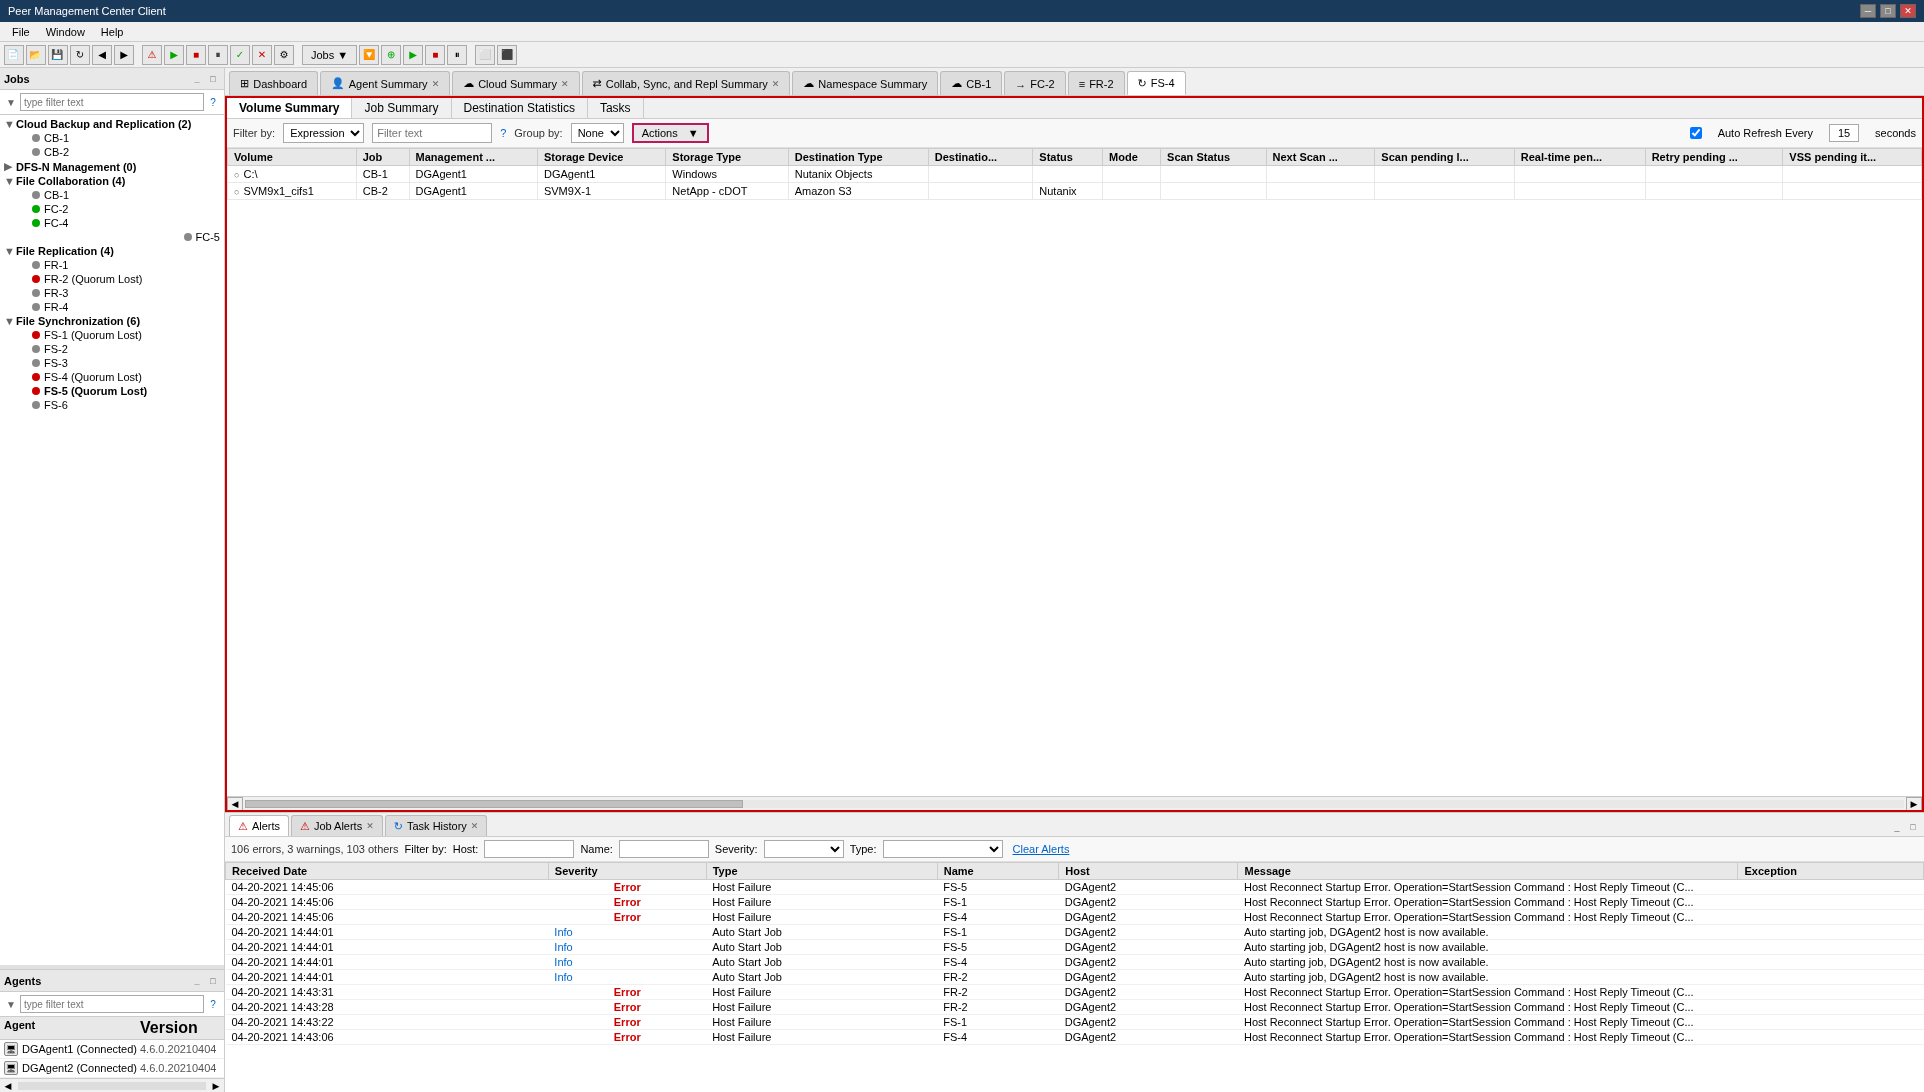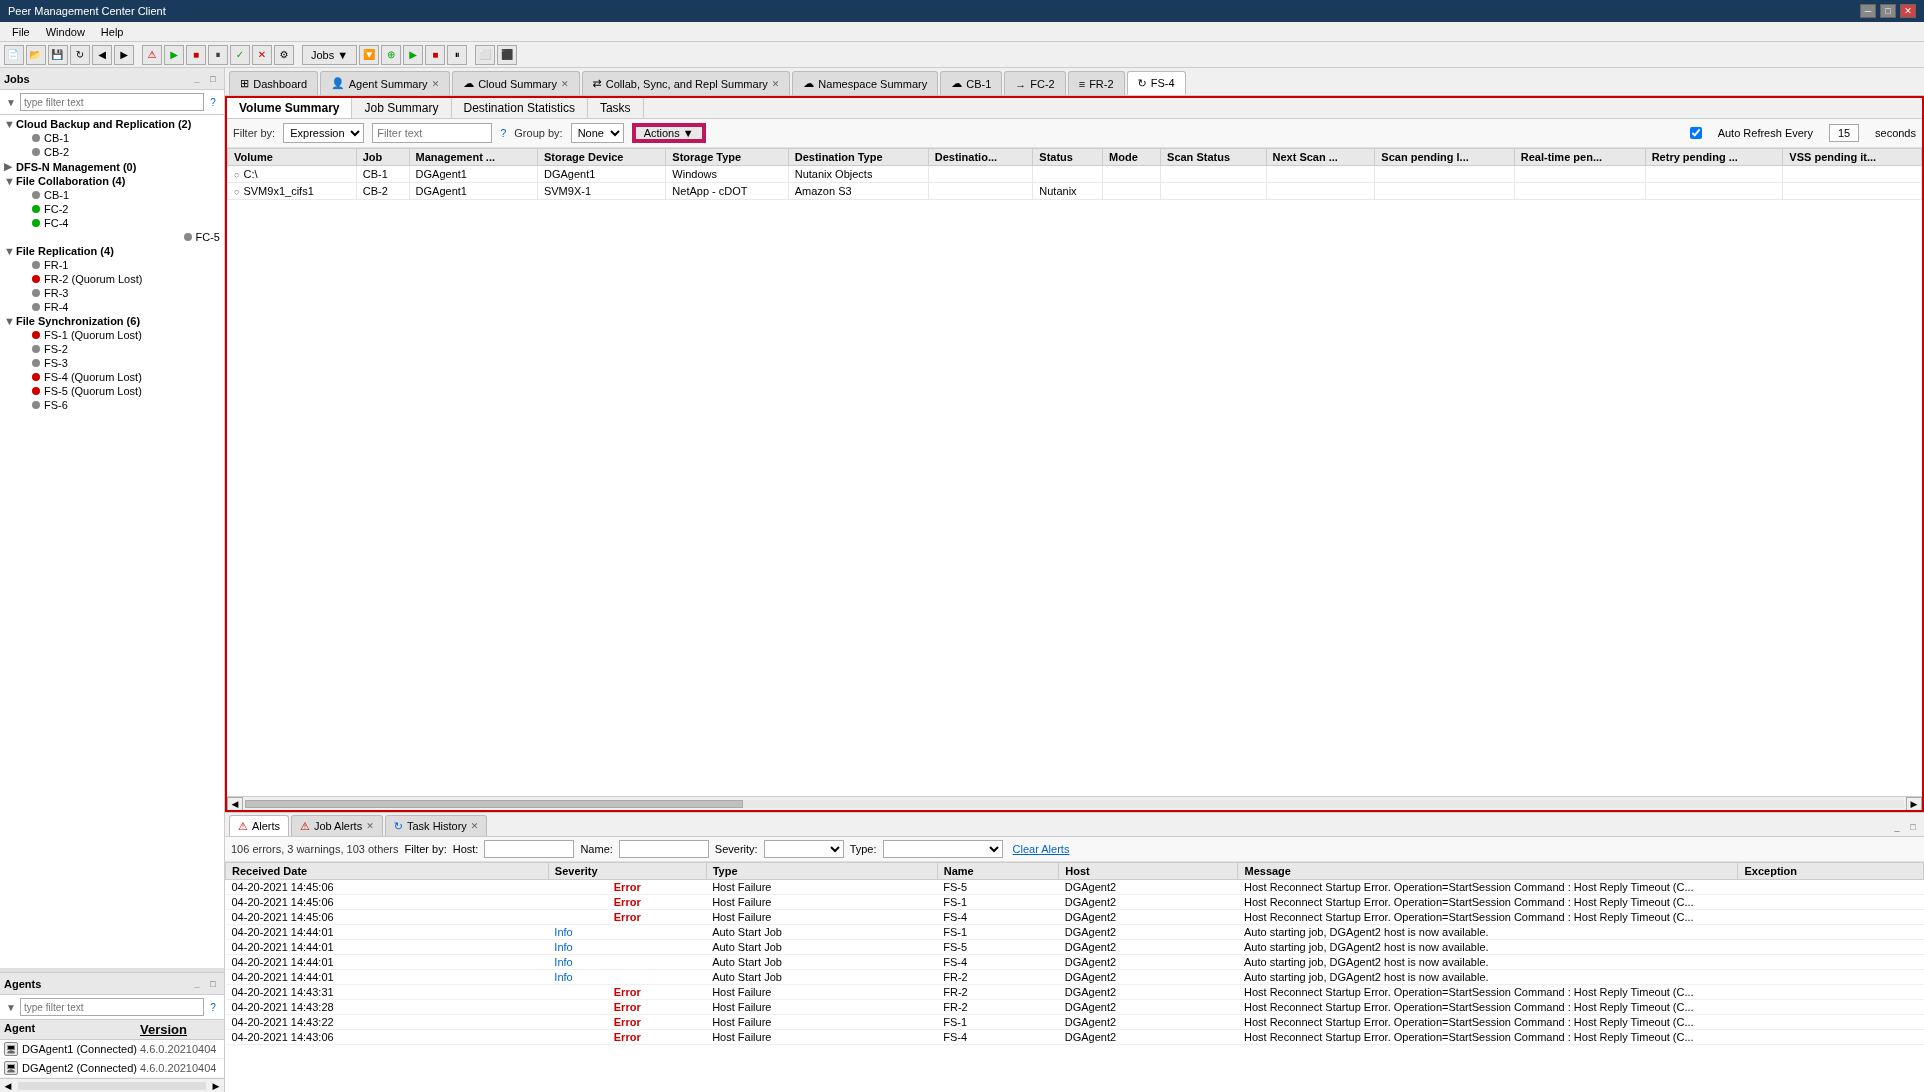--- a/index.html
+++ b/index.html
@@ -53,21 +53,21 @@
     .sub-tab { padding: 3px 12px; cursor: pointer; border-right: 1px solid #ccc; font-size: 12px; }
     .sub-tab.active { background: white; font-weight: bold; }
 
     
     .table-filter-row { display: flex; align-items: center; padding: 4px 6px; gap: 8px; border-bottom: 1px solid #e0e0e0; background: #f8f8f8; }
     .filter-label { font-size: 11px; color: #333; }
     .filter-select { height: 20px; border: 1px solid #aaa; padding: 0 2px; font-size: 11px; background: white; }
     .filter-text-input { height: 20px; width: 120px; border: 1px solid #aaa; padding: 0 4px; font-size: 11px; }
     .group-by-label { font-size: 11px; color: #333; }
     .help-icon { color: #0066cc; cursor: pointer; font-size: 11px; }
-    .actions-btn { height: 20px; padding: 0 8px; background: #e8e8e8; border: 4px solid #be185d; font-size: 11px; cursor: pointer; display: flex; align-items: center; gap: 3px; }
+    .actions-btn { height: 20px; padding: 0 8px; background: #e8e8e8; border: 2px solid #be185d; font-size: 11px; cursor: pointer; display: flex; align-items: center; gap: 10px; }
     .auto-refresh-section { margin-left: auto; display: flex; align-items: center; gap: 16px; font-size: 11px; }
     .refresh-checkbox { width: 12px; height: 12px; }
     .refresh-spinbox { width: 30px; height: 18px; border: 1px solid #aaa; text-align: center; font-size: 11px; }
 
     
     .data-table-container { flex: 1; overflow: auto; }
     .data-table { width: 100%; border-collapse: collapse; }
     .data-table th { background: #e8e8e8; border: 1px solid #ccc; padding: 2px 6px; font-size: 11px; font-weight: bold; text-align: left; white-space: nowrap; position: sticky; top: 0; }
     .data-table td { border: 1px solid #e8e8e8; padding: 2px 6px; font-size: 11px; white-space: nowrap; }
     .row-icon { font-size: 9px; color: #666; margin-right: 4px; }
@@ -96,21 +96,21 @@
     .alerts-table td { border-bottom: 1px solid #f0f0f0; padding: 1px 6px; font-size: 11px; white-space: nowrap; }
     .severity-error { color: #cc0000; font-weight: bold; text-align: center; }
     .severity-info { color: #0066cc; }
 
     
     .agents-panel { border-top: 1px solid #ccc; background: white; }
     .agents-header { background: #e8e8e8; padding: 2px 4px; font-weight: bold; border-bottom: 1px solid #ccc; display: flex; align-items: center; justify-content: space-between; height: 22px; }
     .agents-filter-row { padding: 3px 4px; border-bottom: 1px solid #ccc; display: flex; align-items: center; gap: 2px; }
     .agents-table-header { display: flex; background: #e8e8e8; border-bottom: 1px solid #ccc; padding: 2px 4px; font-weight: bold; }
     .agents-col1 { flex: 1; font-size: 11px; }
-    .agents-col2 { width: 80px; font-size: 13px; text-decoration: underline; }
+    .agents-col2 { width: 80px; font-size: 16px; }
     .agent-row { display: flex; align-items: center; padding: 2px 4px; border-bottom: 1px solid #f0f0f0; cursor: pointer; }
     .agent-icon { width: 14px; height: 14px; background: #e8e8e8; border: 1px solid #888; border-radius: 2px; margin-right: 4px; font-size: 8px; display: flex; align-items: center; justify-content: center; flex-shrink: 0; }
     .agent-name { flex: 1; font-size: 11px; }
     .agent-version { width: 80px; font-size: 11px; color: #555; }
 
     .resize-handle { height: 4px; background: #e0e0e0; cursor: row-resize; }
 
     .panel-minimize-btn { width: 14px; height: 14px; display: flex; align-items: center; justify-content: center; cursor: pointer; font-size: 9px; color: #666; }
   </style>
 </head>
@@ -265,21 +265,21 @@
       <div class="tree-item" style="padding-left:20px;">
         <span class="tree-arrow"></span>
         <span class="status-dot dot-gray"></span>
         <span class="tree-label">FS-3</span>
       </div>
       <div class="tree-item" style="padding-left:20px;">
         <span class="tree-arrow"></span>
         <span class="status-dot dot-red"></span>
         <span class="tree-label">FS-4 (Quorum Lost)</span>
       </div>
-      <div class="tree-item" style="padding-left:20px;">
+      <div class="tree-item" style="padding-left:20px;font-weight:bold;">
         <span class="tree-arrow"></span>
         <span class="status-dot dot-red"></span>
         <span class="tree-label">FS-5 (Quorum Lost)</span>
       </div>
       <div class="tree-item" style="padding-left:20px;">
         <span class="tree-arrow"></span>
         <span class="status-dot dot-gray"></span>
         <span class="tree-label">FS-6</span>
       </div>
     </div>

